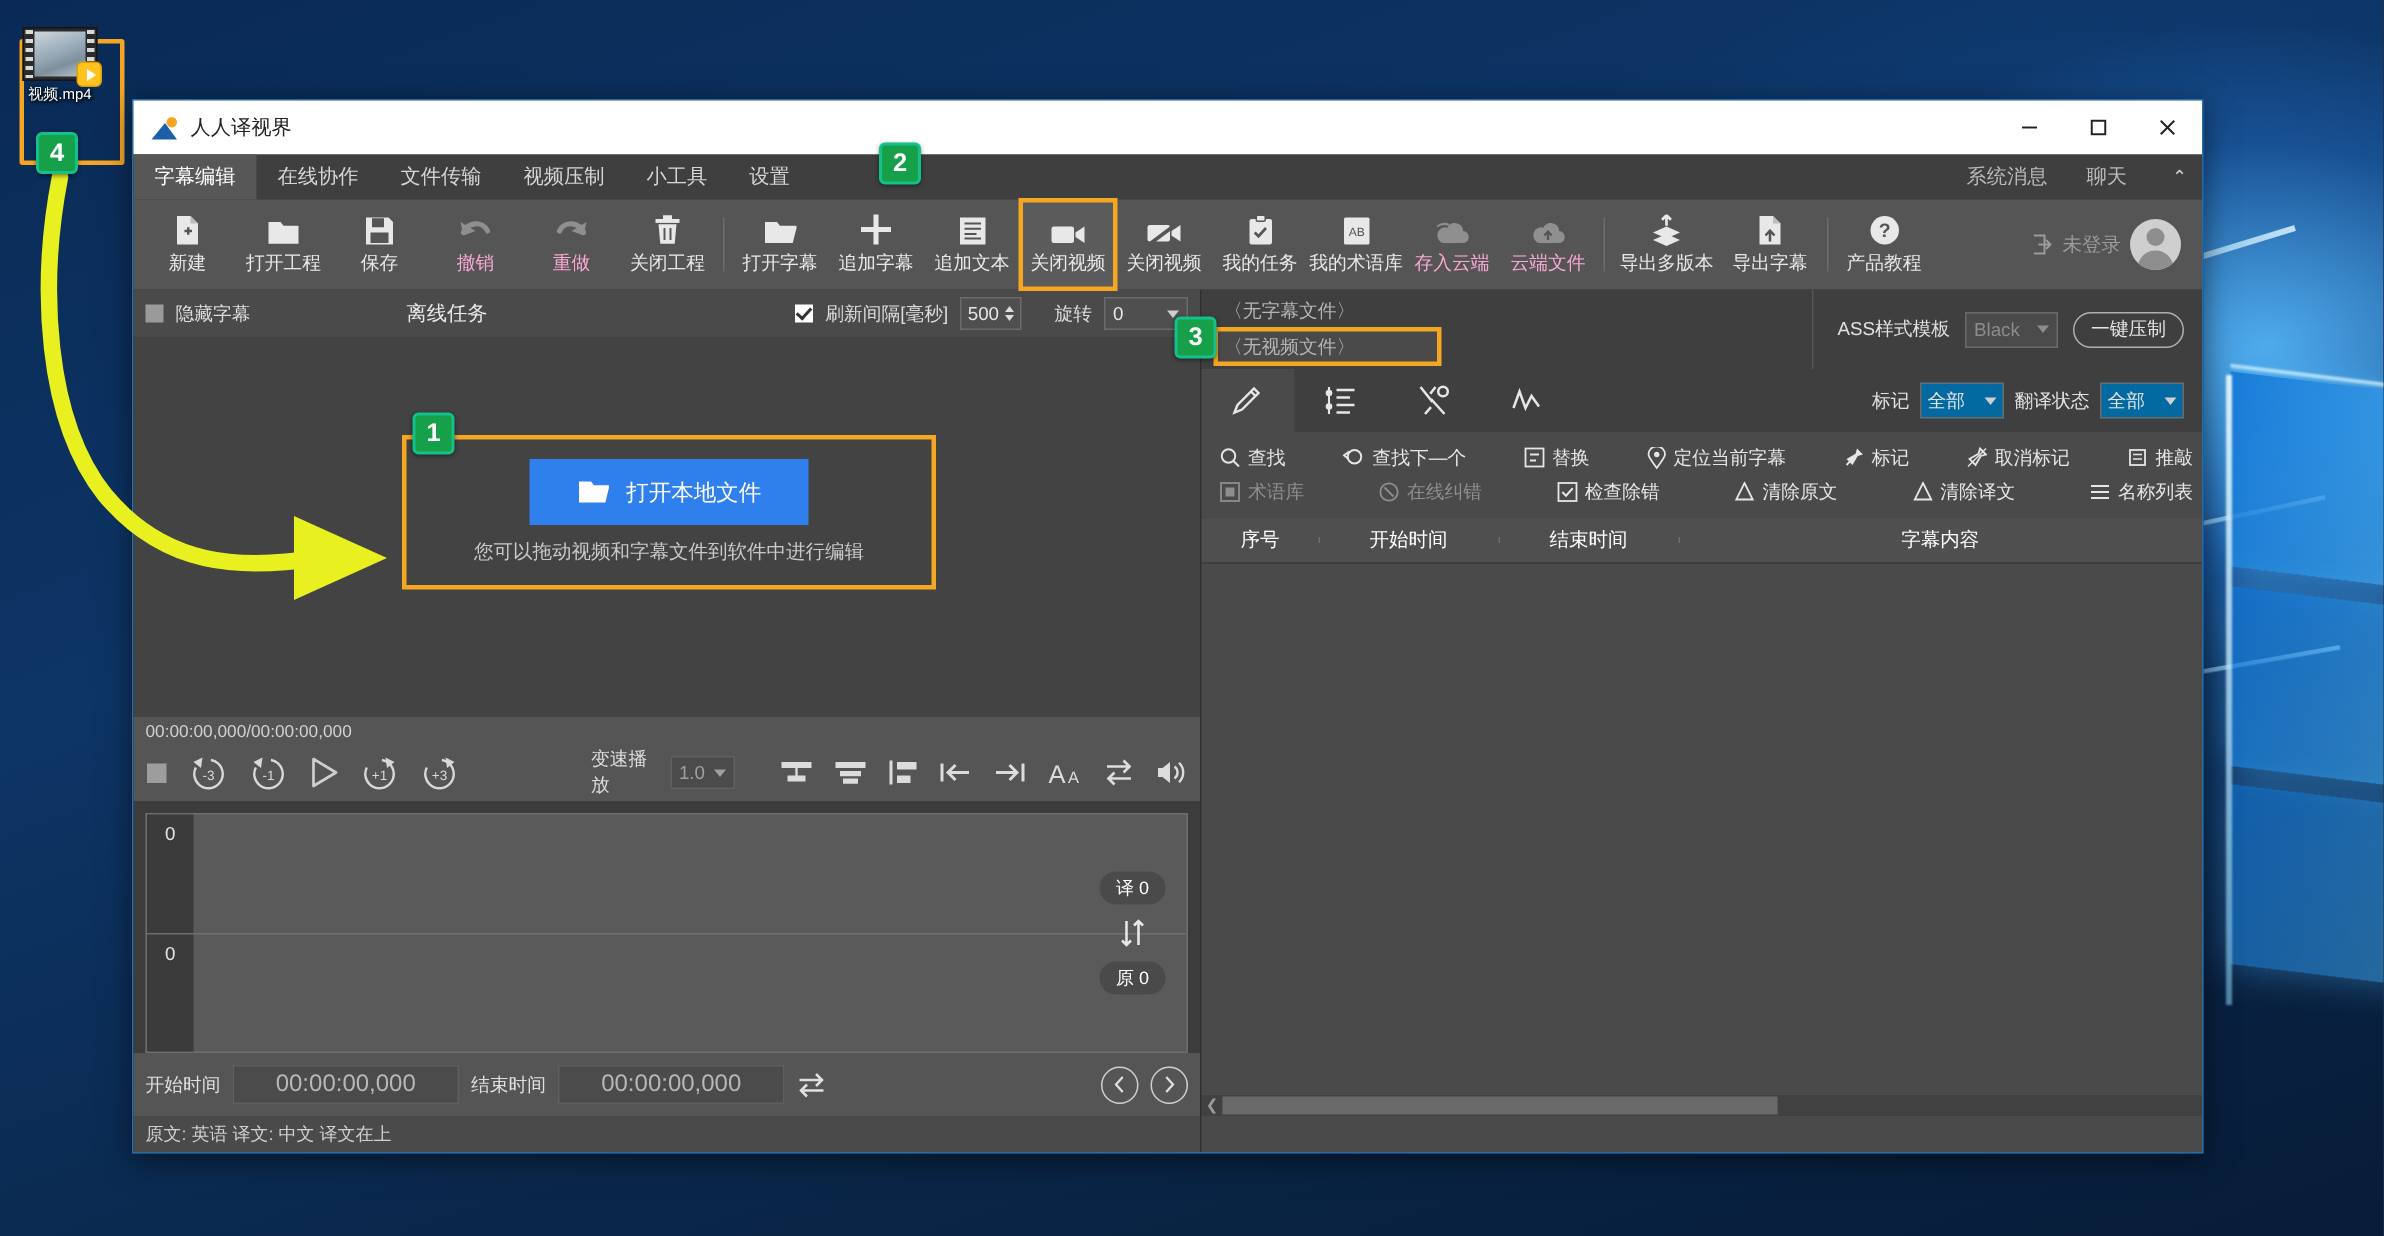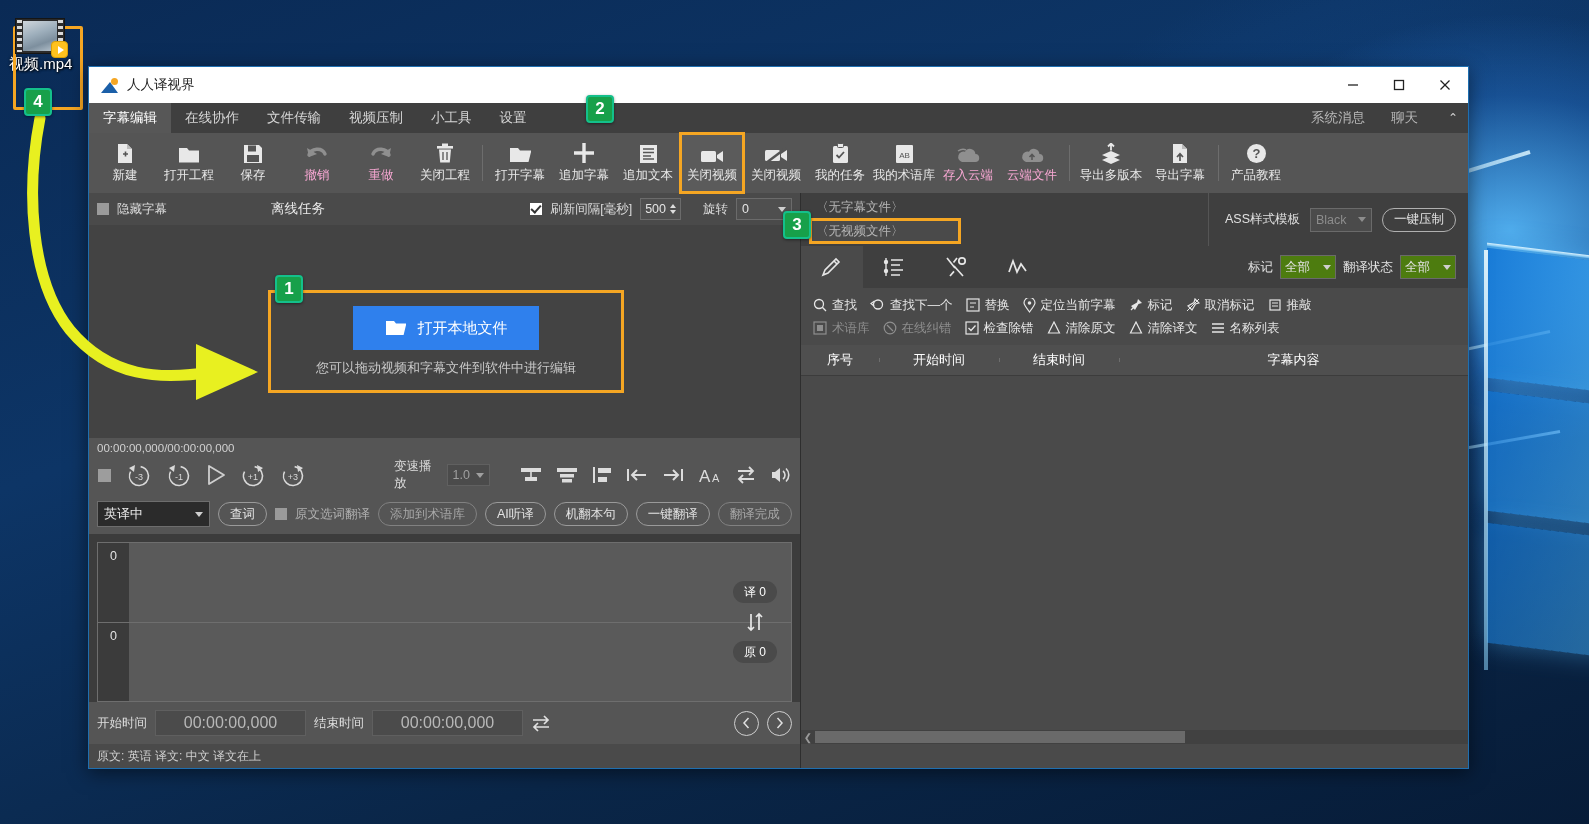--- a/index.html
+++ b/index.html
@@ -67,21 +67,21 @@
     width: 17px; height: 17px; border-radius: 4px;
     background: #FFC21E; border: 1px solid #d9a008;
     display: flex; align-items: center; justify-content: center;
   }
   .film .play::after {
     content: ""; width: 0; height: 0;
     border-left: 6px solid #fff; border-top: 4px solid transparent; border-bottom: 4px solid transparent;
     margin-left: 2px;
   }
   #icon-label {
-    font-size: 15px; color: #ffffff;
+    font-size: 10px; color: #ffffff;
     text-shadow: 0 0 3px rgba(0,0,0,.95), 1px 1px 2px rgba(0,0,0,.9);
     line-height: 14px; white-space: nowrap;
   }
 
   
   .badge {
     position: absolute; z-index: 40;
     width: 28px; height: 28px;
     background: #17A04A; border: 2px solid #14C08B;
     border-radius: 4px;
@@ -279,26 +279,26 @@
     height:24px; min-width: 62px; background:#4b4b4b; border:1px solid #6a6a6a; color:#8d8d8d;
     display:flex; align-items:center; justify-content:space-between; padding: 0 5px; font-size:12.5px;
   }
 
   #rtabs { flex: 0 0 42px; background:#3f3f3f; display:flex; align-items:stretch; }
   .rtab { width: 62px; display:flex; align-items:center; justify-content:center; color:#e6e6e6; }
   .rtab.active { background:#4a4a4a; }
   #rtabs-right { margin-left:auto; display:flex; align-items:center; gap:7px; padding-right: 12px;}
   .flabel { font-size:12.5px; color:#e2e2e2; }
   .fsel {
-    height:24px; width:56px; background:#4d7c0f; border:1px solid #6a6a6a; color:#e2e2e2;
+    height:24px; width:56px; background:#0369a1; border:1px solid #6a6a6a; color:#e2e2e2;
     display:flex; align-items:center; justify-content:space-between; padding: 0 4px; font-size:12.5px;
   }
 
   #rtools { flex: 0 0 57px; background:#4a4a4a; display:flex; flex-direction:column; justify-content:center; gap:6px; padding-left: 12px; }
-  .trow { display:flex; align-items:center; gap: 7px; }
+  .trow { display:flex; align-items:center; gap: 7px; justify-content: space-between; }
   .titem { display:flex; align-items:center; gap:5px; font-size:12.5px; color:#e6e6e6; margin-right:6px;}
   .titem.dim { color:#8e8e8e; }
   .titem svg { flex: 0 0 auto; }
 
   #thead { flex: 0 0 30px; background:#4f4f4f; display:flex; align-items:center; font-size:13px; color:#ffffff; }
   .th { text-align:center; position:relative; }
   .th + .th::before { content:""; position:absolute; left:0; top:7px; bottom:7px; width:1px; background:#6d6d6d; }
 
   #tbody { flex: 1; background:#4a4a4a; border-top:1px solid #3c3c3c; min-height:0; }
   #hscroll { flex: 0 0 14px; background:#414141; display:flex; align-items:center; }
@@ -566,20 +566,28 @@
     <div class="tbtn">
       <div class="ti">
         <svg width="21" height="21" viewBox="0 0 21 21">
             <circle cx="10.5" cy="10.5" r="9.5" fill="#e8e8e8"></circle>
             <text x="10.5" y="15" font-size="13" font-weight="bold" fill="#555" text-anchor="middle" font-family="Liberation Sans">?</text>
           </svg>
       </div>
       <div class="tl">产品教程</div>
     </div>
 
+    <div id="toolbar-right">
+      <svg width="14" height="14" viewBox="0 0 14 14">
+        <path d="M1 1 h7 v12 h-7" fill="none" stroke="#9b9b9b" stroke-width="1.3"></path>
+        <path d="M4 7 h8 M9 4 l3 3 l-3 3" fill="none" stroke="#9b9b9b" stroke-width="1.3"></path>
+      </svg>
+      <div id="login-text">未登录</div>
+      <div id="avatar"></div>
+    </div>
   </div>
 
   <div id="body">
 
     <div id="left">
 
       <div id="optbar">
         <span class="chk"></span>
         <span>隐藏字幕</span>
         <span id="offline-task">离线任务</span>
@@ -706,34 +714,20 @@
           </span>
           <span class="mico">
             <svg width="22" height="18" viewBox="0 0 22 18">
                 <path d="M2 6 h3 l5 -4 v14 l-5 -4 h-3 z" fill="#dcdcdc"></path>
                 <path d="M13 5 a5 5 0 0 1 0 8 M16 2.5 a9 9 0 0 1 0 13" stroke="#dcdcdc" stroke-width="1.6" fill="none"></path>
               </svg>
           </span>
         </div>
       </div>
 
-      <div id="transbar">
-        <div id="lang-select">
-          <span>英译中</span>
-          <i class="caret"></i>
-        </div>
-        <div class="pill">查词</div>
-        <span class="chk"></span>
-        <span id="orig-sel-label">原文选词翻译</span>
-        <div class="pill dim">添加到术语库</div>
-        <div class="pill">AI听译</div>
-        <div class="pill">机翻本句</div>
-        <div class="pill">一键翻译</div>
-        <div class="pill dim">翻译完成</div>
-      </div>
 
       <div id="editarea">
         <div id="gutter">
           <div class="gnum">0</div>
           <div class="gnum">0</div>
         </div>
         <div id="editfields">
           <div class="efield"></div>
           <div class="efield"></div>
         </div>

